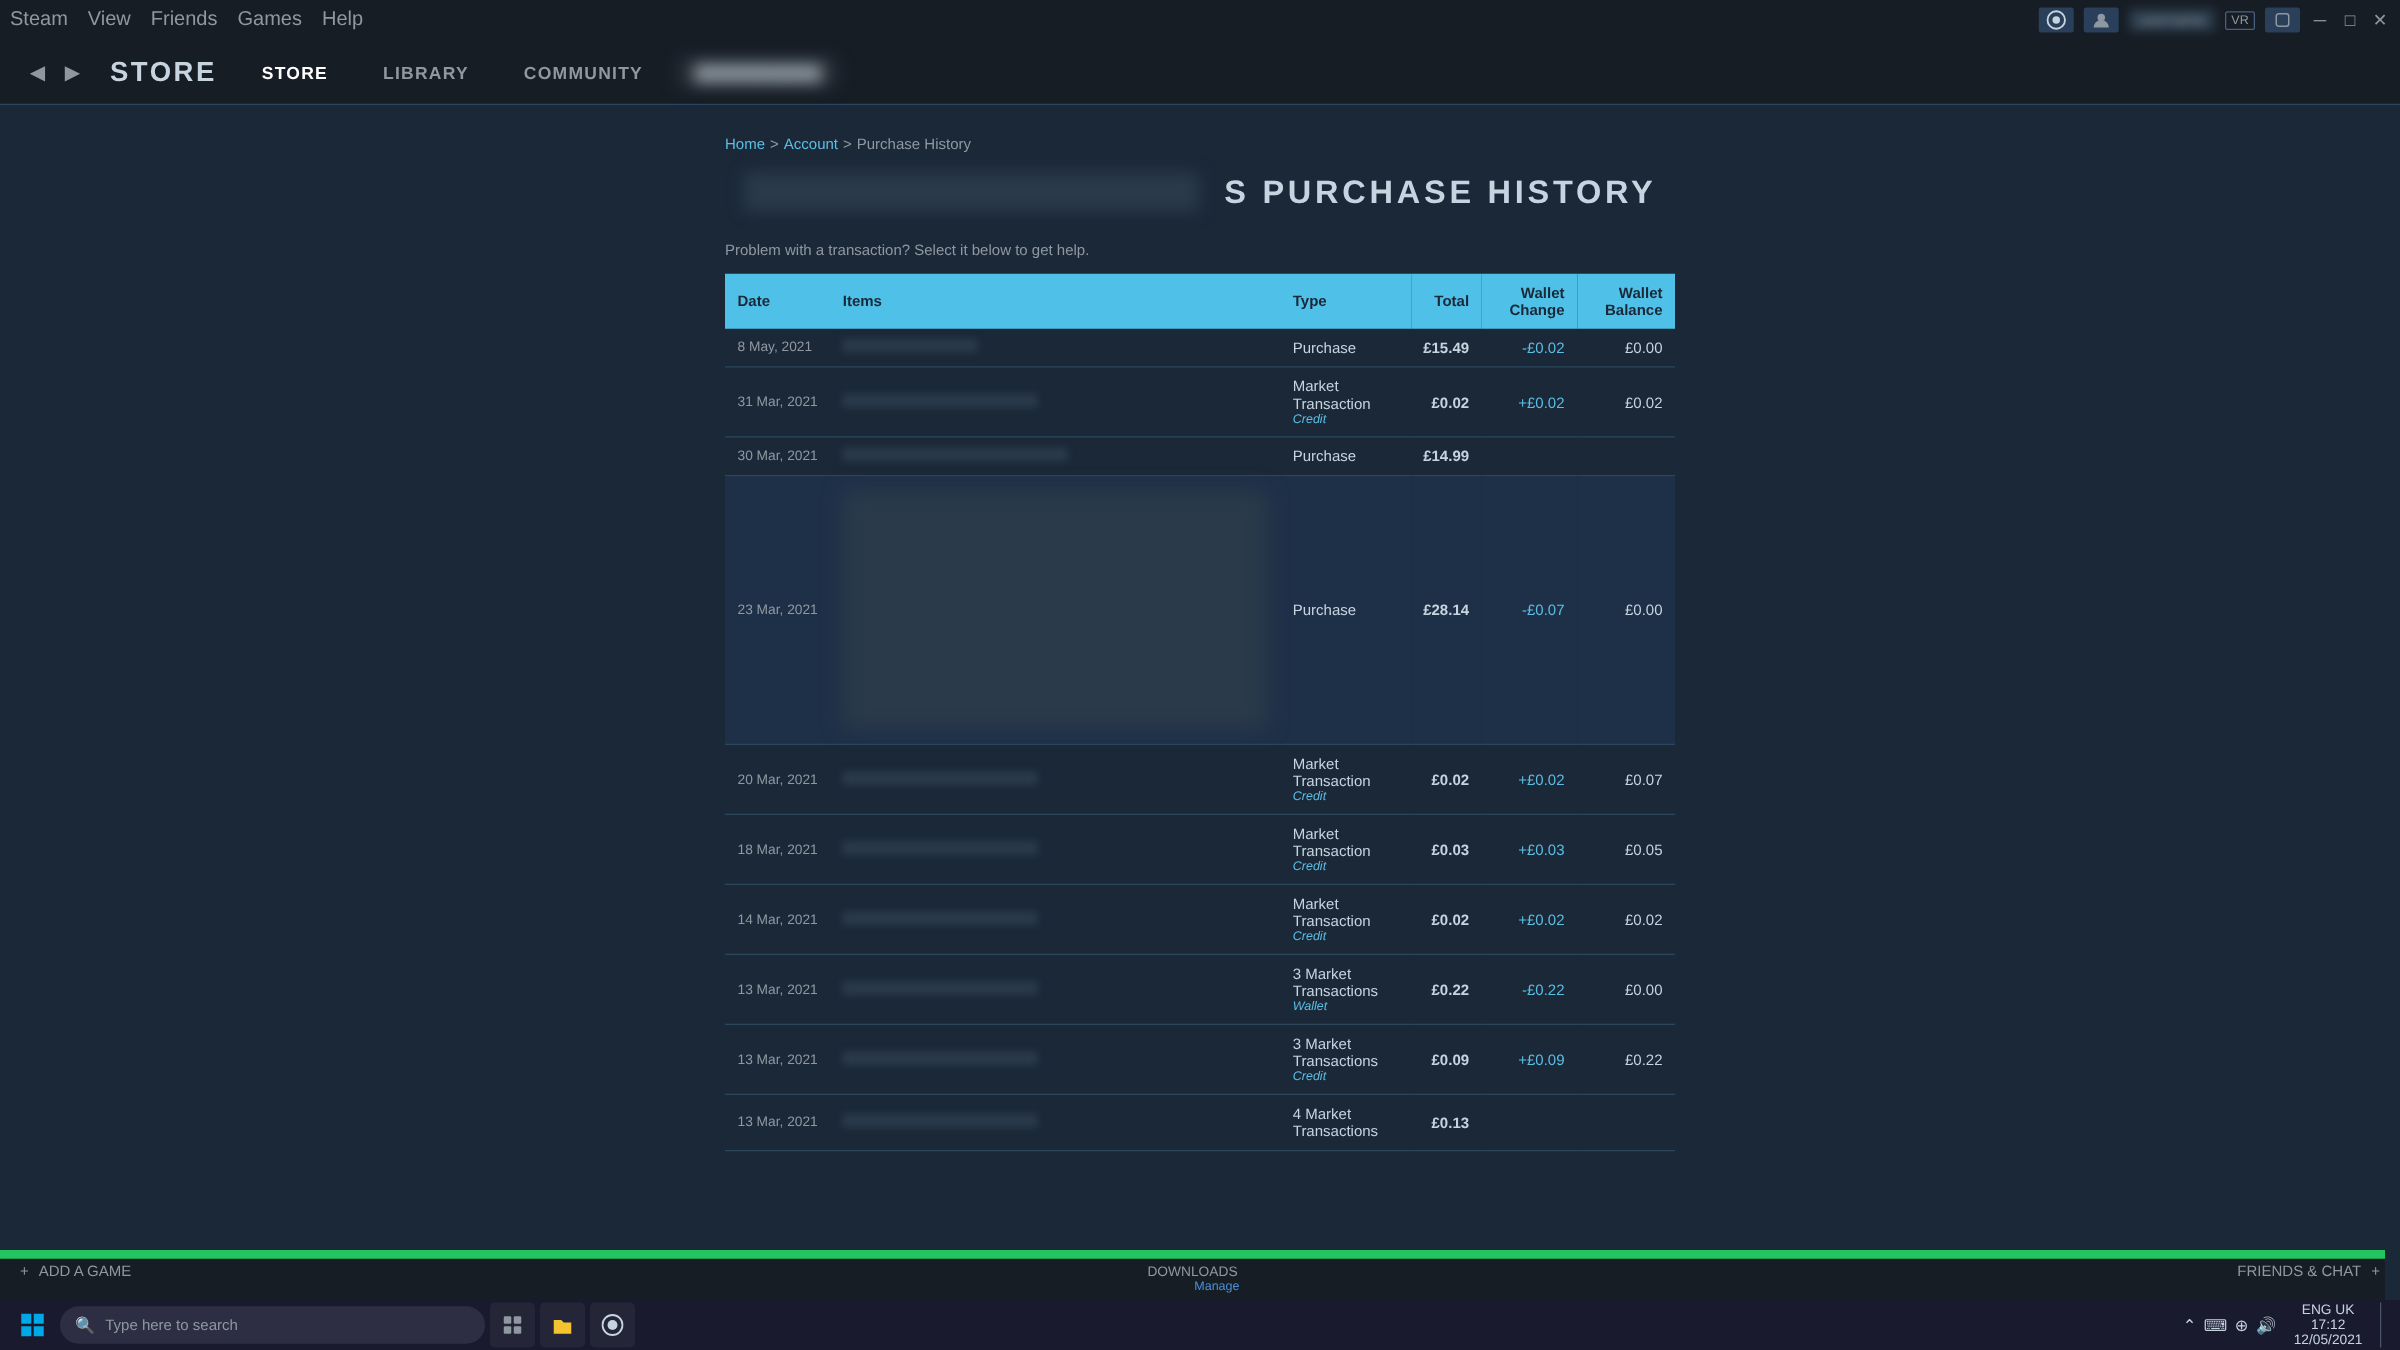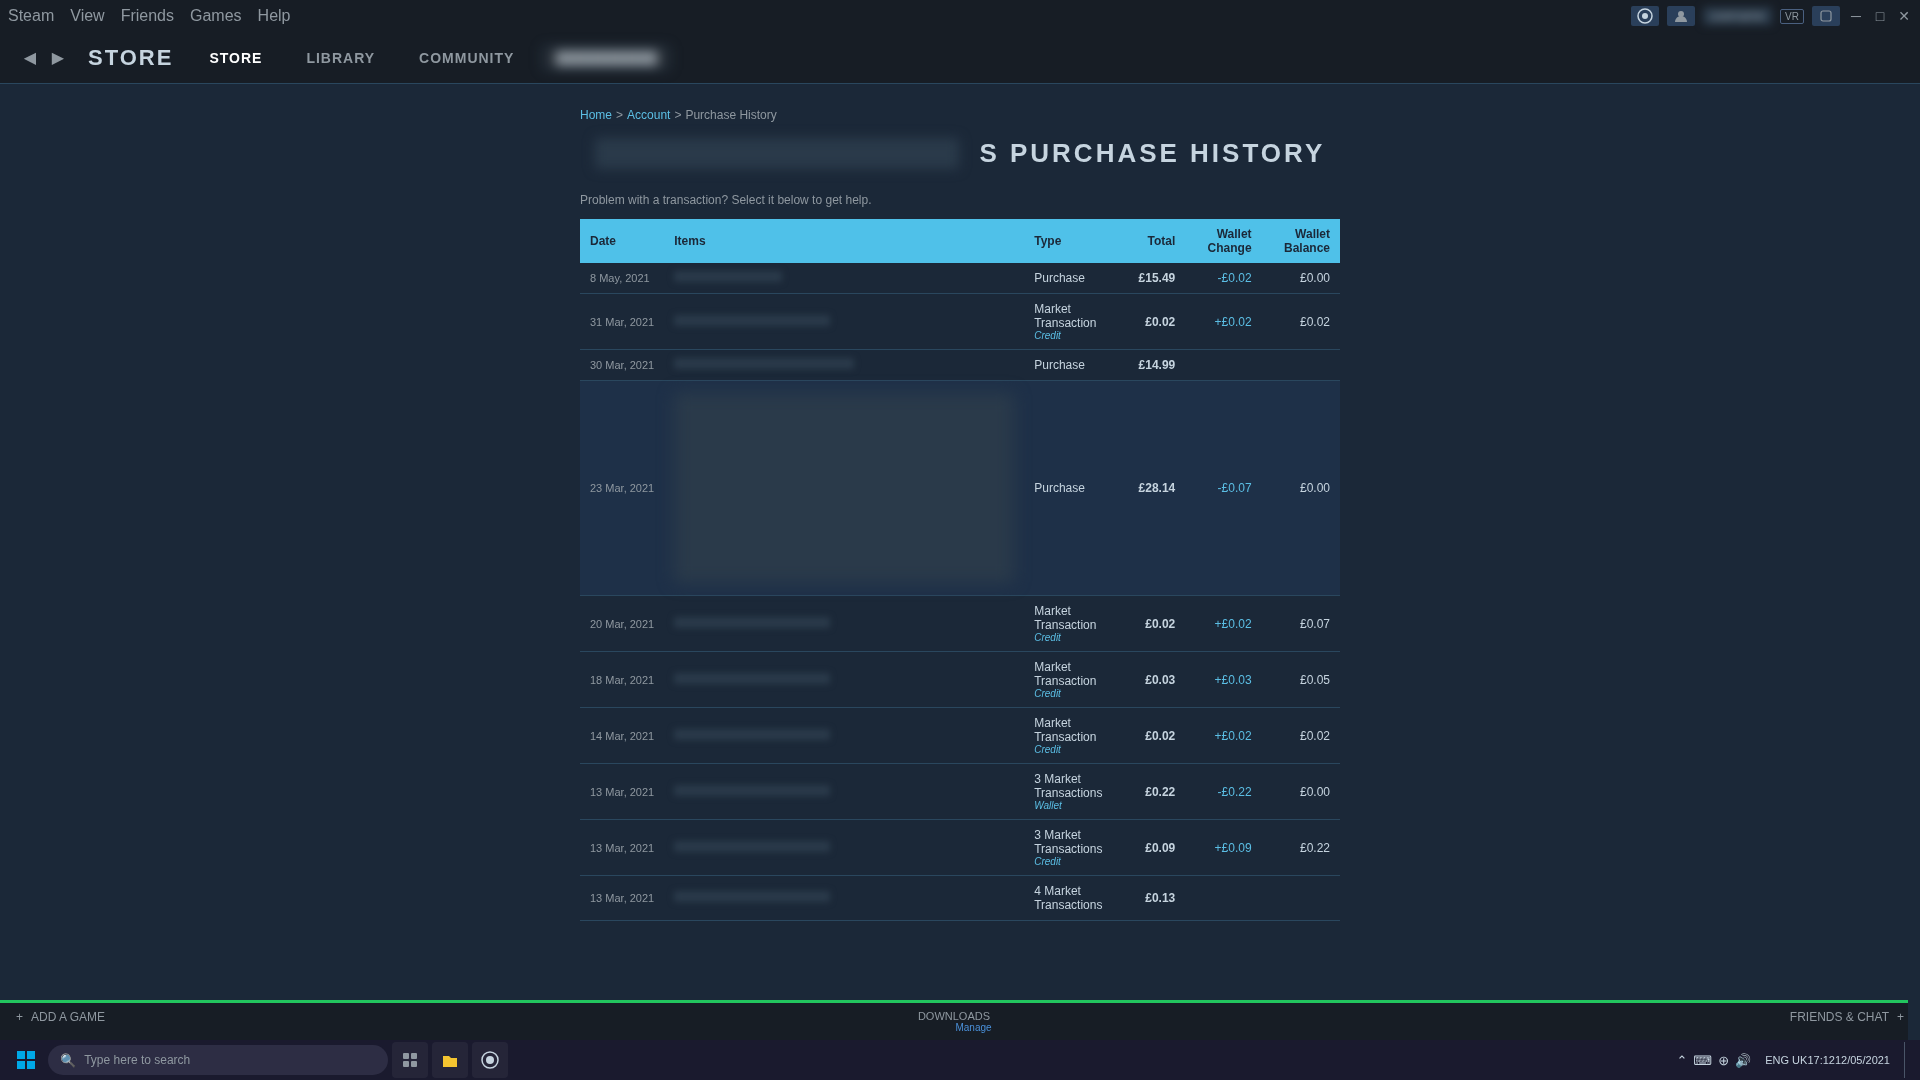--- a/index.html
+++ b/index.html
@@ -243,21 +243,21 @@
       text-align: right;
     }
 
     
     .bottom-bar {
       height: 40px;
       background: #171d25;
       display: flex;
       align-items: center;
       justify-content: center;
-      border-top: 3px solid #22c55e;
+      border-top: 7px solid #22c55e;
       position: absolute;
       bottom: 40px;
       left: 0;
       right: 12px;
       text-align: right;
     }
     .bottom-bar-item {
       display: flex;
       flex-direction: column;
       align-items: center;
@@ -333,20 +333,21 @@
     }
     .sys-icons {
       display: flex;
       align-items: center;
       gap: 6px;
       color: #c6d4df;
       font-size: 13px;
     }
     .clock-area {
       display: flex;
+      flex-direction: column;
       align-items: center;
       font-size: 11px;
       color: #c6d4df;
       cursor: pointer;
       padding: 2px 6px;
     }
 
     
     .add-game-btn {
       position: absolute;

